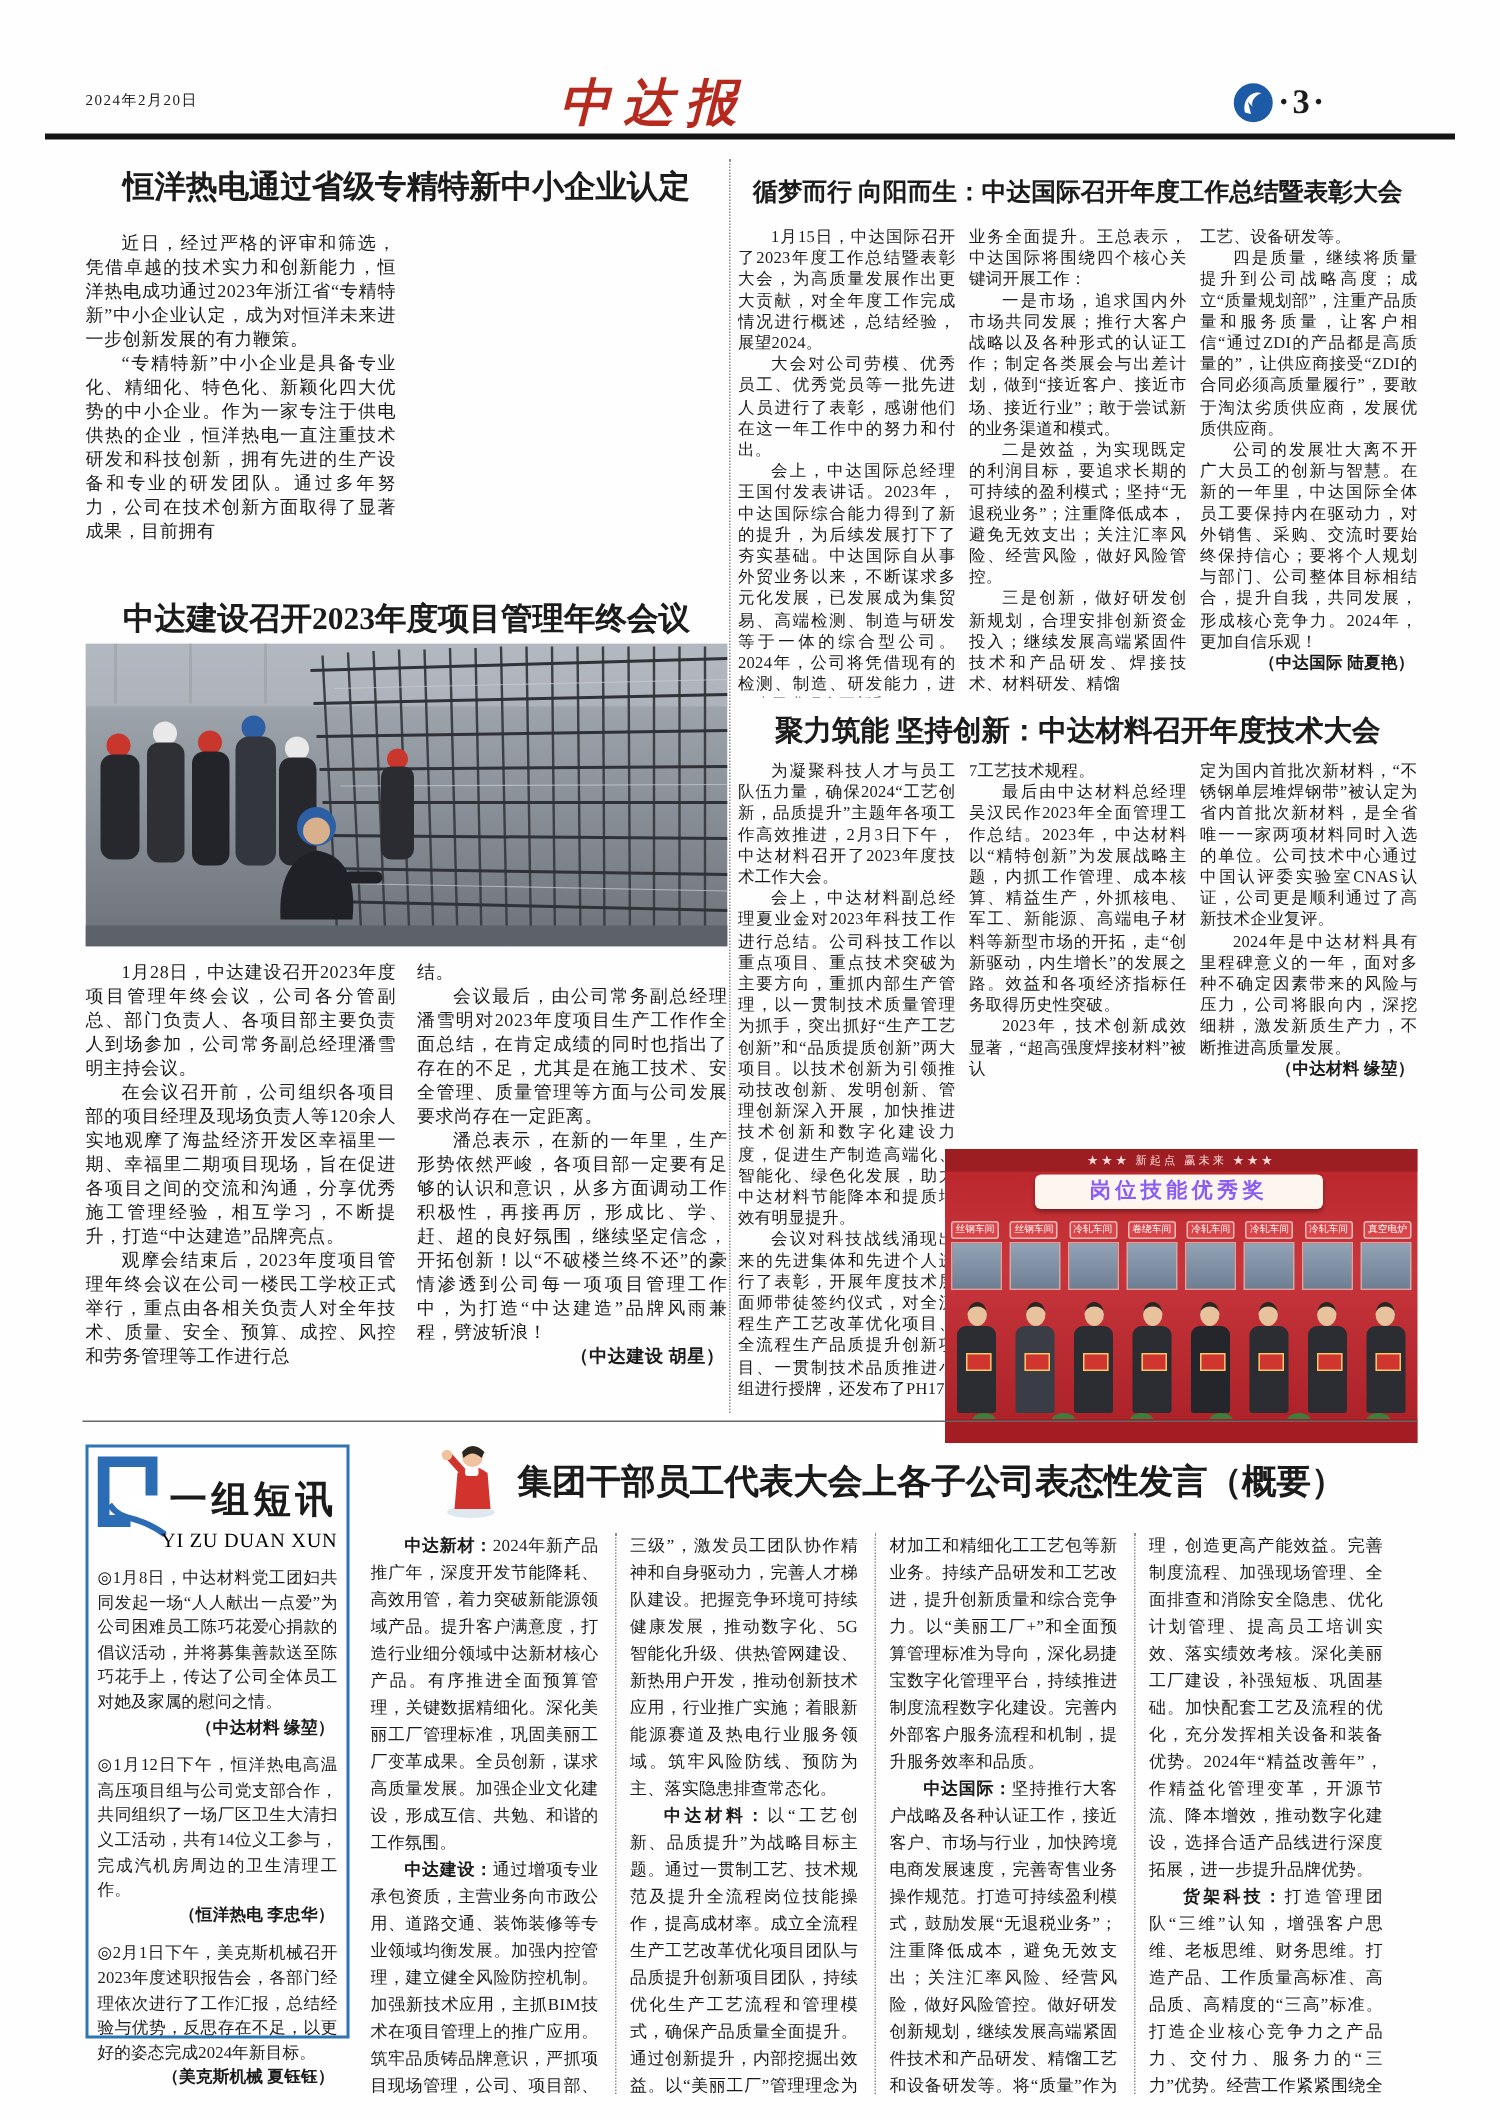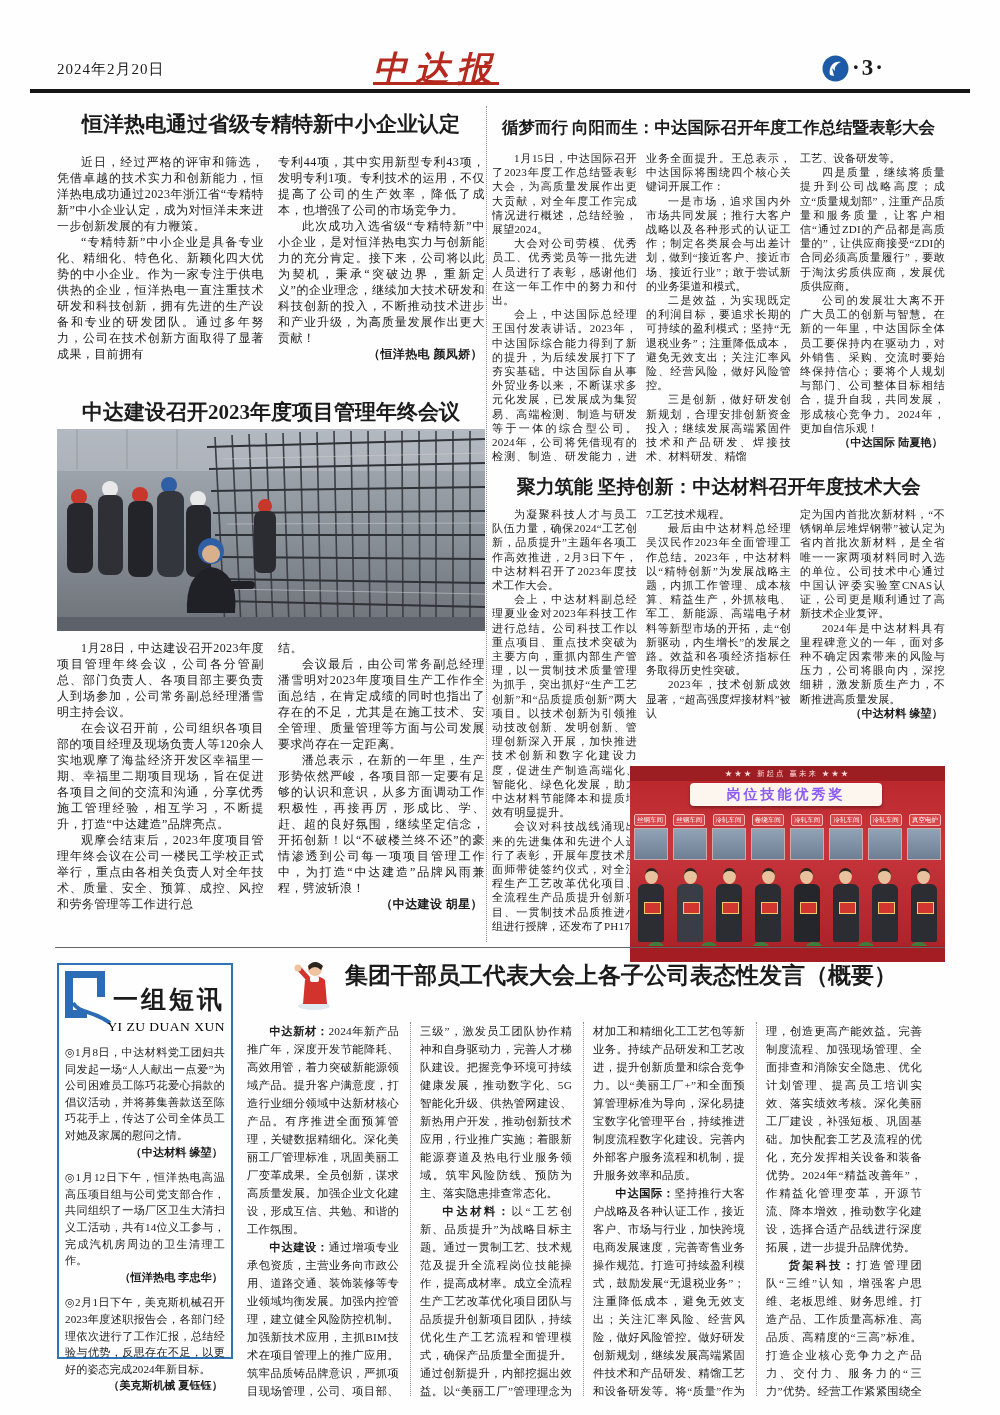--- a/index.html
+++ b/index.html
@@ -3,42 +3,42 @@
 <meta charset="utf-8">
 <style>
   html,body{margin:0;padding:0;background:#ffffff;}
   #page{position:relative;width:1000px;height:1415px;background:#fefefe;overflow:hidden;
         font-family:"Liberation Serif","DejaVu Serif",serif;color:#1b1b1b;}
   .abs{position:absolute;}
   p{margin:0;text-indent:2em;text-align:justify;}
   p.cont{text-indent:0;}
   .byline{font-weight:bold;text-align:right;padding-right:2px;text-indent:0;}
   
-  .date{left:57px;top:60px;font-size:15px;letter-spacing:1px;}
+  .date{left:57px;top:60px;font-size:10px;letter-spacing:1px;}
   .masthead{left:0;top:46px;width:872px;text-align:center;font-size:34px;font-weight:900;
-            color:#b5291f;letter-spacing:8px;font-style:italic;text-decoration:underline;}
+            color:#b5291f;letter-spacing:8px;font-style:italic;}
   .pageno{left:852px;top:55px;font-size:23px;font-weight:bold;letter-spacing:2px;}
   .hrule{left:30px;top:89px;width:940px;height:4px;background:#151515;}
   .midrule{left:55px;top:947px;width:890px;height:1px;background:#666;}
   .vdiv{border-left:1px dotted #8f8f8f;width:0;}
   
   .a-title{font-weight:900;text-align:center;white-space:nowrap;}
   .colL{font-size:12px;line-height:16px;letter-spacing:.4px;overflow:hidden;}
   .colR{font-size:11px;line-height:14.2px;letter-spacing:.2px;overflow:hidden;}
   .colB{font-size:11.3px;line-height:18px;letter-spacing:.2px;overflow:hidden;}
   .colL p, .colR p, .colB p{margin-bottom:0;}
   
   .shorts{left:57px;top:963px;width:160px;height:380px;border:2px solid #2f74b5;padding:6px 6px;}
   .shorts-head{display:flex;align-items:center;}
   .shorts-title{font-size:25px;font-weight:900;letter-spacing:3px;margin-left:2px;margin-top:2px;}
   .shorts-sub{color:#000000;font-weight:normal;font-size:13.5px;letter-spacing:.5px;text-align:right;margin-top:-6px;}
   .shorts-item{font-size:11.1px;line-height:16.6px;letter-spacing:.1px;margin-top:9px;}
   .shorts-item p{text-indent:0;}
   
-  .sp-title{left:245px;top:960px;width:700px;height:54px;display:flex;justify-content:center;gap:10px;}
+  .sp-title{left:245px;top:960px;width:700px;height:54px;display:flex;align-items:center;justify-content:center;gap:10px;}
   .sp-title .a-title{font-size:23px;}
   
   .ph2{left:630px;top:740px;width:315px;height:196px;background:linear-gradient(#b8242a,#c8363c 40%,#a82026);overflow:hidden;margin-top:26px;}
   .ph2-strip{position:absolute;left:0;top:0;width:100%;height:15px;background:#9c1d22;color:#ffd9d9;
              font-size:7.5px;text-align:center;line-height:15px;letter-spacing:2px;}
   .ph2-banner{position:absolute;left:60px;top:17px;width:192px;height:23px;background:#fdf6ee;border-radius:4px;
               color:#8b5cf6;font-weight:900;font-size:14px;text-align:center;line-height:23px;letter-spacing:3px;
               box-shadow:0 2px 3px rgba(0,0,0,.35);}
   .ph2-tags{position:absolute;left:4px;top:48px;width:307px;display:flex;justify-content:space-between;}
   .ph2-tags span{background:#d8464a;border:1px solid #f0b9b9;color:#fff;font-size:6.5px;line-height:8px;
@@ -71,25 +71,20 @@
   <div class="abs pageno">·3·</div>
   <div class="abs hrule"></div>
 
   <div class="abs vdiv" style="left:486px;top:106px;height:836px"></div>
 
   <div class="abs a-title" style="left:57px;top:110px;width:428px;font-size:21px">恒洋热电通过省级专精特新中小企业认定</div>
   <div class="abs colL" style="left:57px;top:154px;width:207px;height:240px">
     <p>近日，经过严格的评审和筛选，凭借卓越的技术实力和创新能力，恒洋热电成功通过2023年浙江省“专精特新”中小企业认定，成为对恒洋未来进一步创新发展的有力鞭策。</p>
     <p>“专精特新”中小企业是具备专业化、精细化、特色化、新颖化四大优势的中小企业。作为一家专注于供电供热的企业，恒洋热电一直注重技术研发和科技创新，拥有先进的生产设备和专业的研发团队。通过多年努力，公司在技术创新方面取得了显著成果，目前拥有</p>
   </div>
-  <div class="abs colL" style="left:278px;top:154px;width:207px;height:240px">
-    <p class="cont">专利44项，其中实用新型专利43项，发明专利1项。专利技术的运用，不仅提高了公司的生产效率，降低了成本，也增强了公司的市场竞争力。</p>
-    <p>此次成功入选省级“专精特新”中小企业，是对恒洋热电实力与创新能力的充分肯定。接下来，公司将以此为契机，秉承“突破边界，重新定义”的企业理念，继续加大技术研发和科技创新的投入，不断推动技术进步和产业升级，为高质量发展作出更大贡献！</p>
-    <p class="byline">（恒洋热电 颜凤娇）</p>
-  </div>
 
   <div class="abs a-title" style="left:57px;top:398px;width:428px;font-size:21px">中达建设召开2023年度项目管理年终会议</div>
   <svg class="abs" style="left:57px;top:429px" width="428" height="202" viewBox="0 0 428 202">
     <defs>
       <linearGradient id="g1" x1="0" y1="0" x2="0" y2="1">
         <stop offset="0" stop-color="#aab0b8"></stop>
           <stop offset="0.5" stop-color="#8c929a"></stop>
           <stop offset="1" stop-color="#6d7279"></stop>
       </linearGradient>
     </defs>

